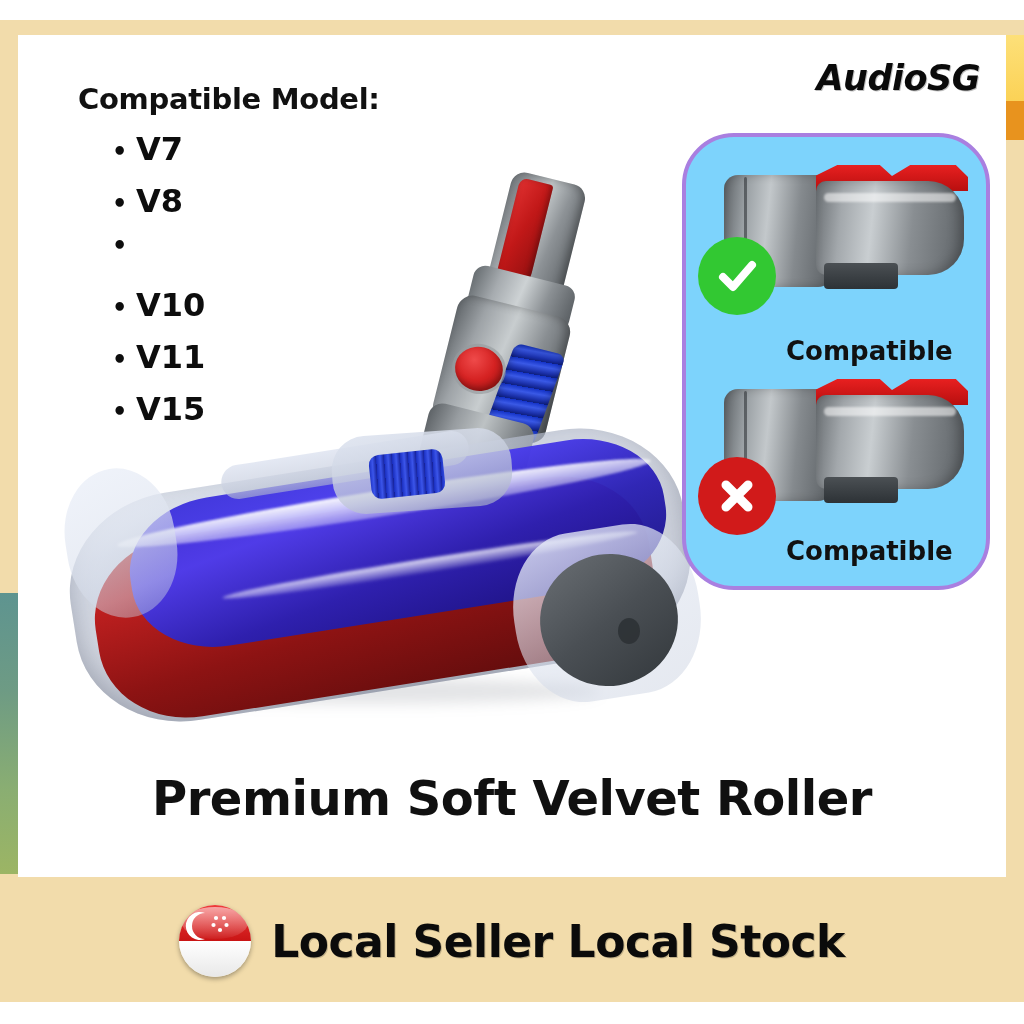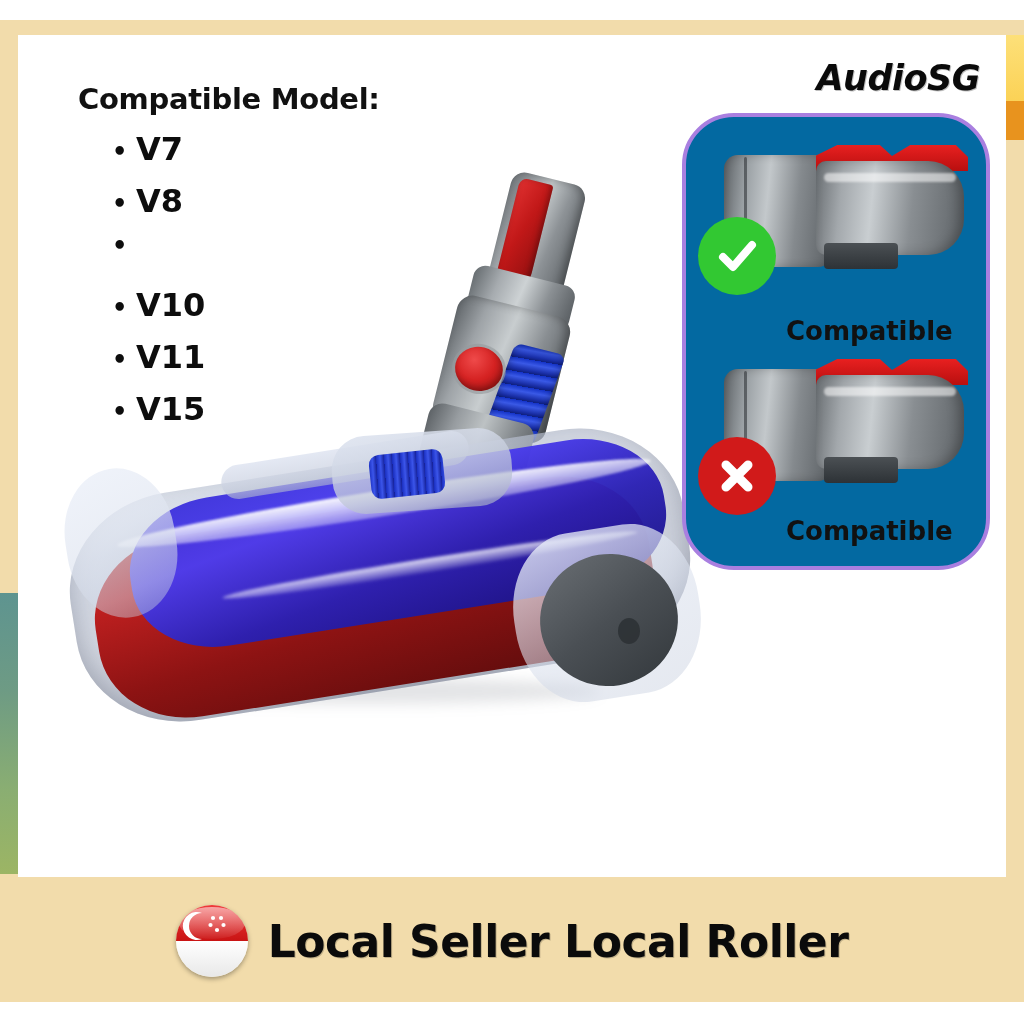--- a/index.html
+++ b/index.html
@@ -299,25 +299,25 @@
     text-align: center;
     font-size: 48px;
     font-weight: bold;
     color: #101010;
     letter-spacing: -0.5px;
   }
 
   
   .compat-panel {
     position: absolute;
-    left: 682px; top: 113px;
+    left: 682px; top: 133px;
     width: 308px; height: 457px;
     border: 4px solid #a97fe0;
     border-radius: 52px;
-    background: #0369a1;
+    background: #7dd3fc;
     box-sizing: border-box;
   }
   .compat-item { position: absolute; }
   .compat-item.ok  { left: 10px; top: 14px;  width: 290px; height: 210px; }
   .compat-item.bad { left: 10px; top: 228px; width: 290px; height: 214px; }
 
   
   .attach {
     position: absolute;
     left: 24px; top: 8px;
@@ -486,20 +486,21 @@
       <div class="head-clear-left"></div>
       <div class="head-clear-right"></div>
       <div class="head-endcap"></div>
       <div class="head-endcap-dot"></div>
       <div class="head-topbar"></div>
       <div class="head-socket"></div>
       <div class="head-socket-blue"></div>
     </div>
   </div>
 
+  <div class="product-title">Premium Soft Velvet Roller</div>
 
   <div class="compat-panel">
 
     <div class="compat-item ok">
       <div class="attach">
         <div class="barrel-back"></div>
         <div class="seam"></div>
         <div class="red-catch"></div>
         <div class="barrel-front"></div>
         <div class="barrel-gloss"></div>
@@ -543,16 +544,16 @@
         <g fill="#ffffff">
           <circle cx="37" cy="13" r="2.1"></circle>
           <circle cx="45" cy="13" r="2.1"></circle>
           <circle cx="34.5" cy="20" r="2.1"></circle>
           <circle cx="47.5" cy="20" r="2.1"></circle>
           <circle cx="41" cy="25" r="2.1"></circle>
         </g>
       </svg>
       <div class="gloss"></div>
     </div>
-    <div class="banner-text">Local Seller Local Roller</div>
+    <div class="banner-text">Local Seller Local Stock</div>
   </div>
 
 </div>
 
 </body></html>

